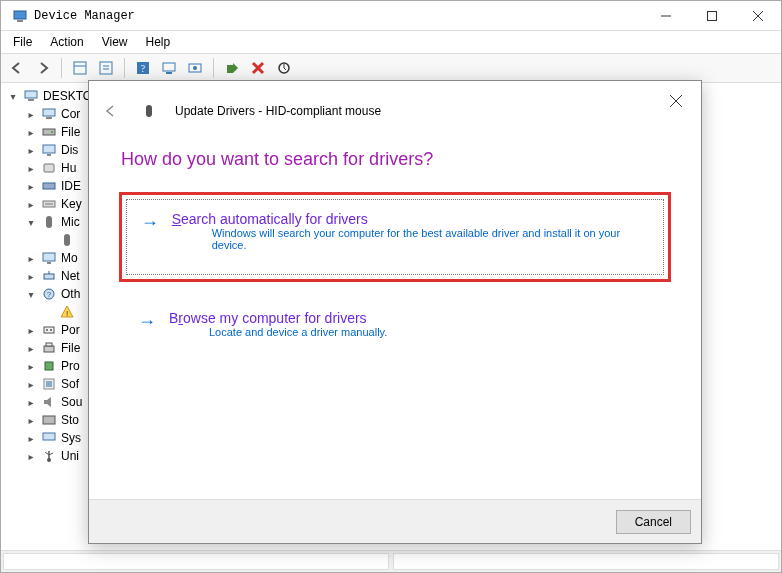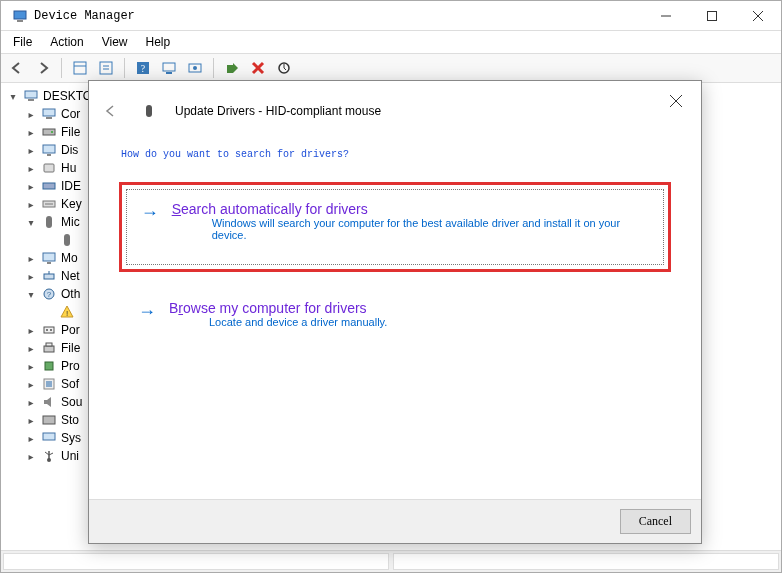--- a/index.html
+++ b/index.html
@@ -138,25 +138,24 @@
     width: 24px; height: 24px;
     display: inline-flex; align-items: center; justify-content: center;
     color: #888;
   }
   .dialog-header .d-title { font-size: 12px; }
   .dialog-body {
     flex: 1;
     padding: 10px 30px 10px 30px;
   }
   .dialog-body h2 {
-    color: #1d4ed8;
+    color: #a21caf;
     font-weight: normal;
-    font-size: 10px;
+    font-size: 18px;
     margin: 14px 0 22px 2px;
-    font-family: Liberation Mono, monospace;
   }
   .option {
     display: flex;
     gap: 12px;
     padding: 12px 18px 18px 18px;
     margin-bottom: 16px;
     cursor: pointer;
   }
   .option.highlight {
     border: 3px solid #e03131;
@@ -183,21 +182,21 @@
   .dialog-footer {
     height: 44px;
     border-top: 1px solid #ddd;
     background: #f0f0f0;
     display: flex;
     align-items: center;
     justify-content: flex-end;
     padding: 0 10px;
   }
   .dialog-footer button {
-    font-family: Liberation Serif, serif;
+    font-family: Liberation Sans, sans-serif;
     font-size: 12px;
     padding: 4px 18px;
     background: #e1e1e1;
     border: 1px solid #adadad;
   }
 
   
   svg { display: block; }
 </style>
 </head>

